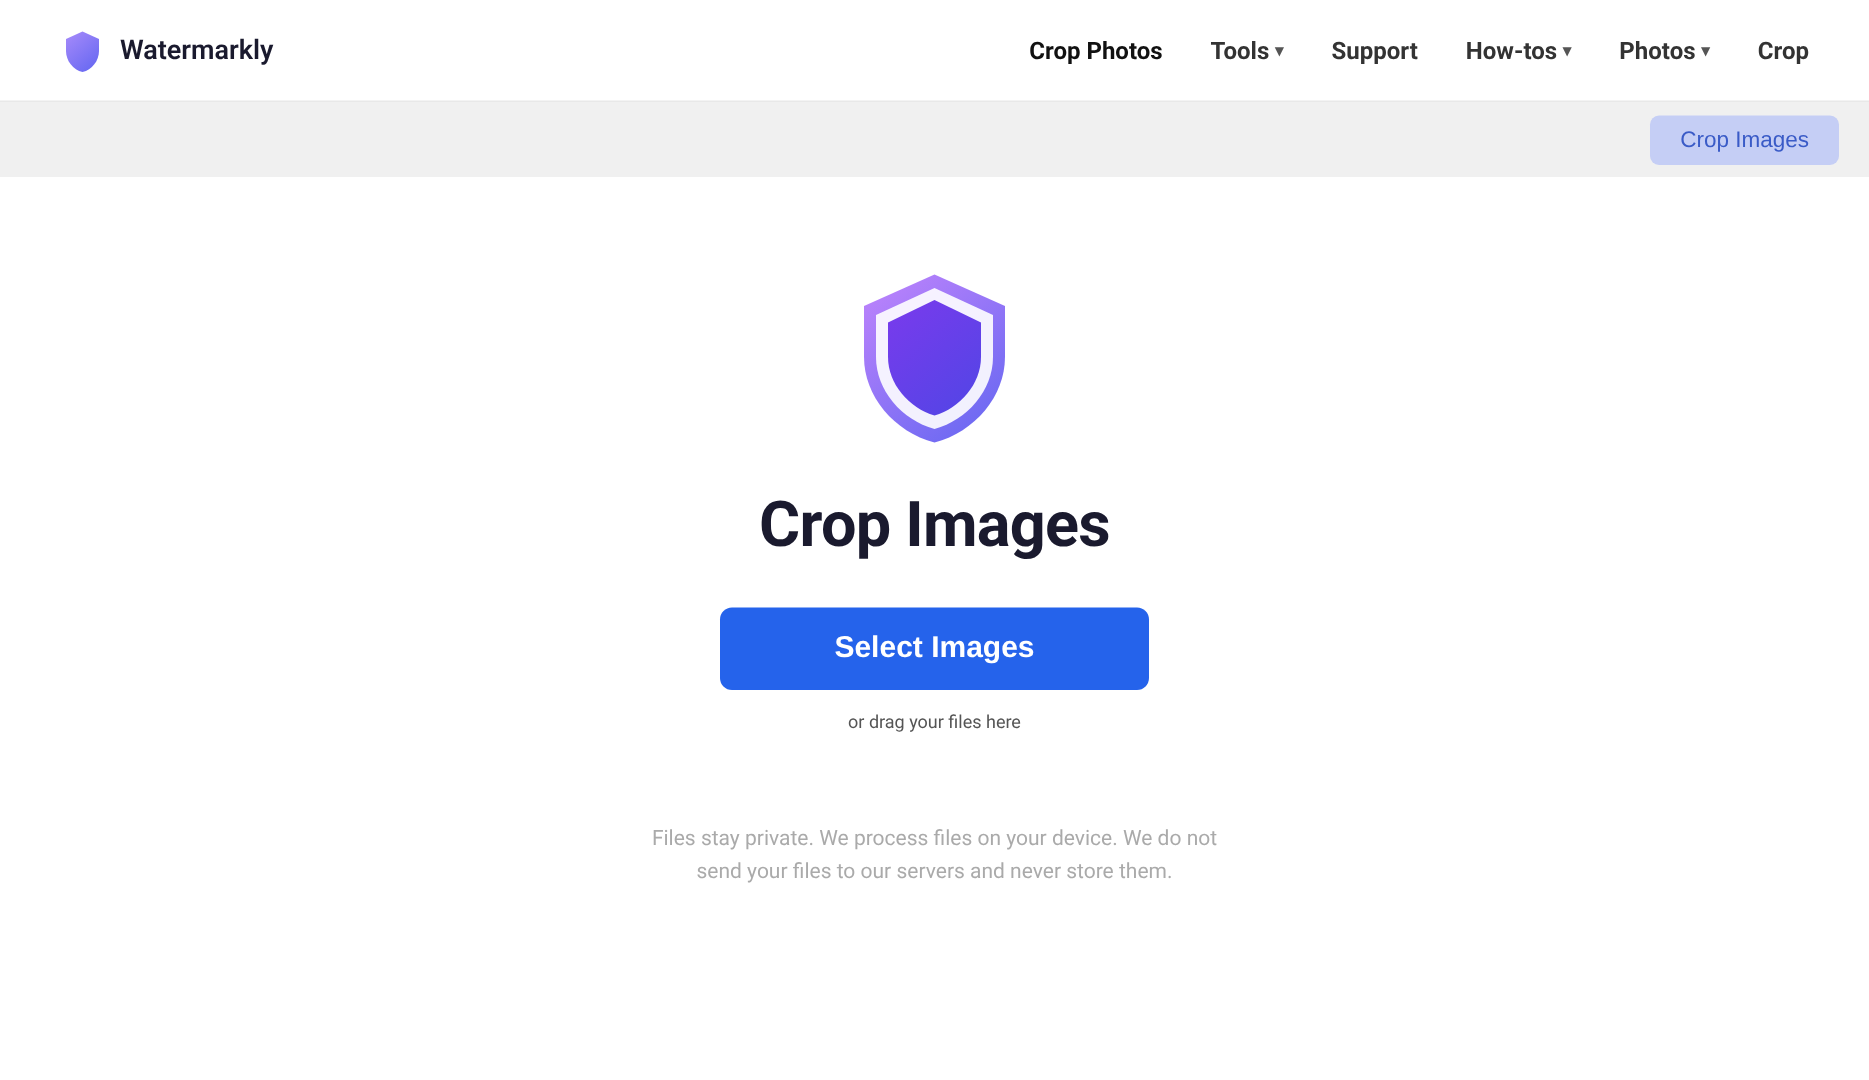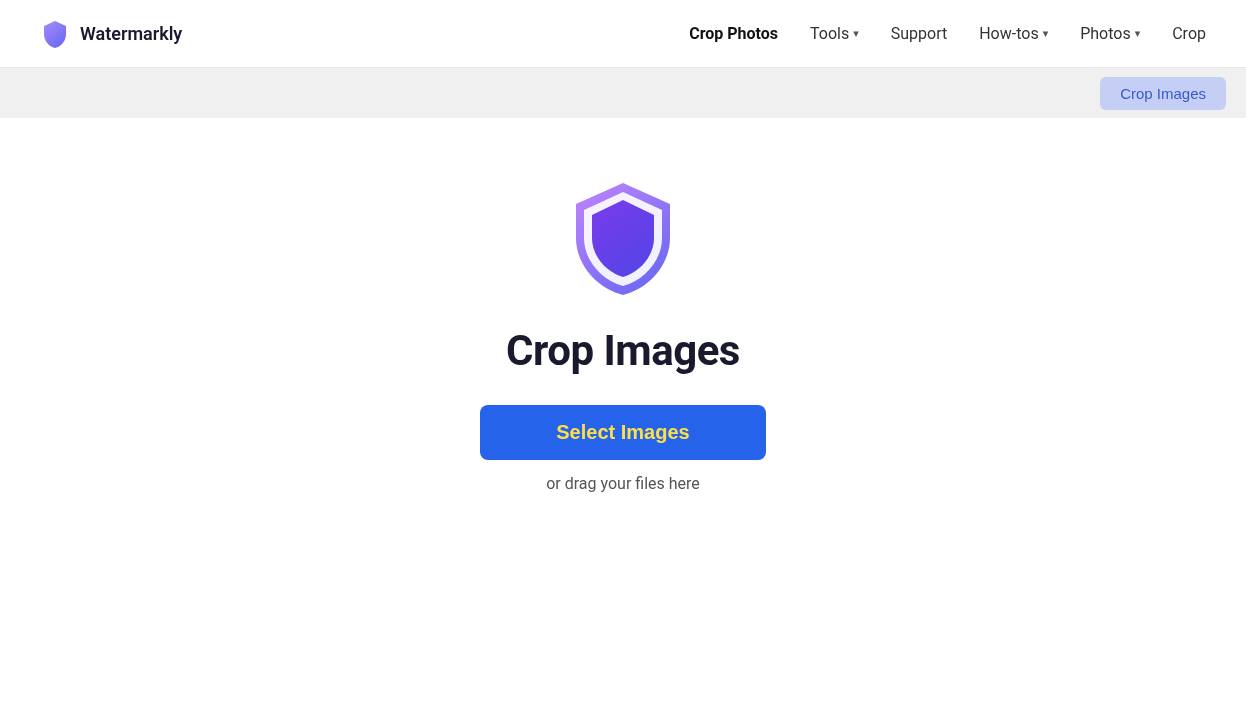--- a/index.html
+++ b/index.html
@@ -50,20 +50,21 @@
     }
 
     .nav-item {
       font-size: 16px;
       color: #333;
       cursor: pointer;
       display: flex;
       align-items: center;
       gap: 4px;
       text-decoration: none;
+      font-weight: bold;
     }
 
     .nav-item.active {
       font-weight: 700;
       color: #111;
     }
 
     .nav-item .chevron {
       font-size: 11px;
       color: #555;
@@ -106,33 +107,33 @@
     .page-title {
       font-size: 42px;
       font-weight: 700;
       color: #1a1a2e;
       margin-bottom: 30px;
       letter-spacing: -0.5px;
     }
 
     .select-images-btn {
       background: #2563eb;
-      color: #fde047;
+      color: #ffffff;
       border: none;
       padding: 16px 76px;
       border-radius: 8px;
       font-size: 20px;
       font-weight: 600;
       cursor: pointer;
       margin-bottom: 14px;
       min-width: 200px;
     }
 
     .drag-text {
-      font-size: 16px;
+      font-size: 12px;
       color: #555;
       margin-bottom: 60px;
     }
 
     .privacy-text {
       font-size: 14px;
       color: #aaa;
       text-align: center;
       max-width: 380px;
       line-height: 1.6;
@@ -205,13 +206,14 @@
       <path d="M55 22L24 37v23c0 18 14 34 31 39 17-5 31-21 31-39V37L55 22z" fill="url(#shieldInnerGrad)"></path>
     </svg>
   </div>
 
   <h1 class="page-title">Crop Images</h1>
 
   <button class="select-images-btn">Select Images</button>
 
   <p class="drag-text">or drag your files here</p>
 
+  <p class="privacy-text">Files stay private. We process files on your device. We do not send your files to our servers and never store them.</p>
 </main>
 
 </body></html>

